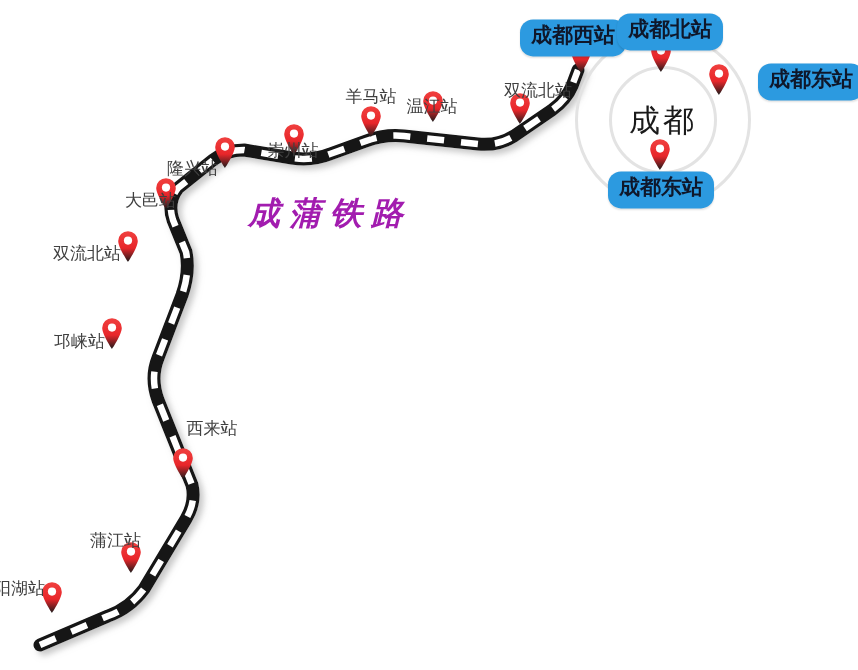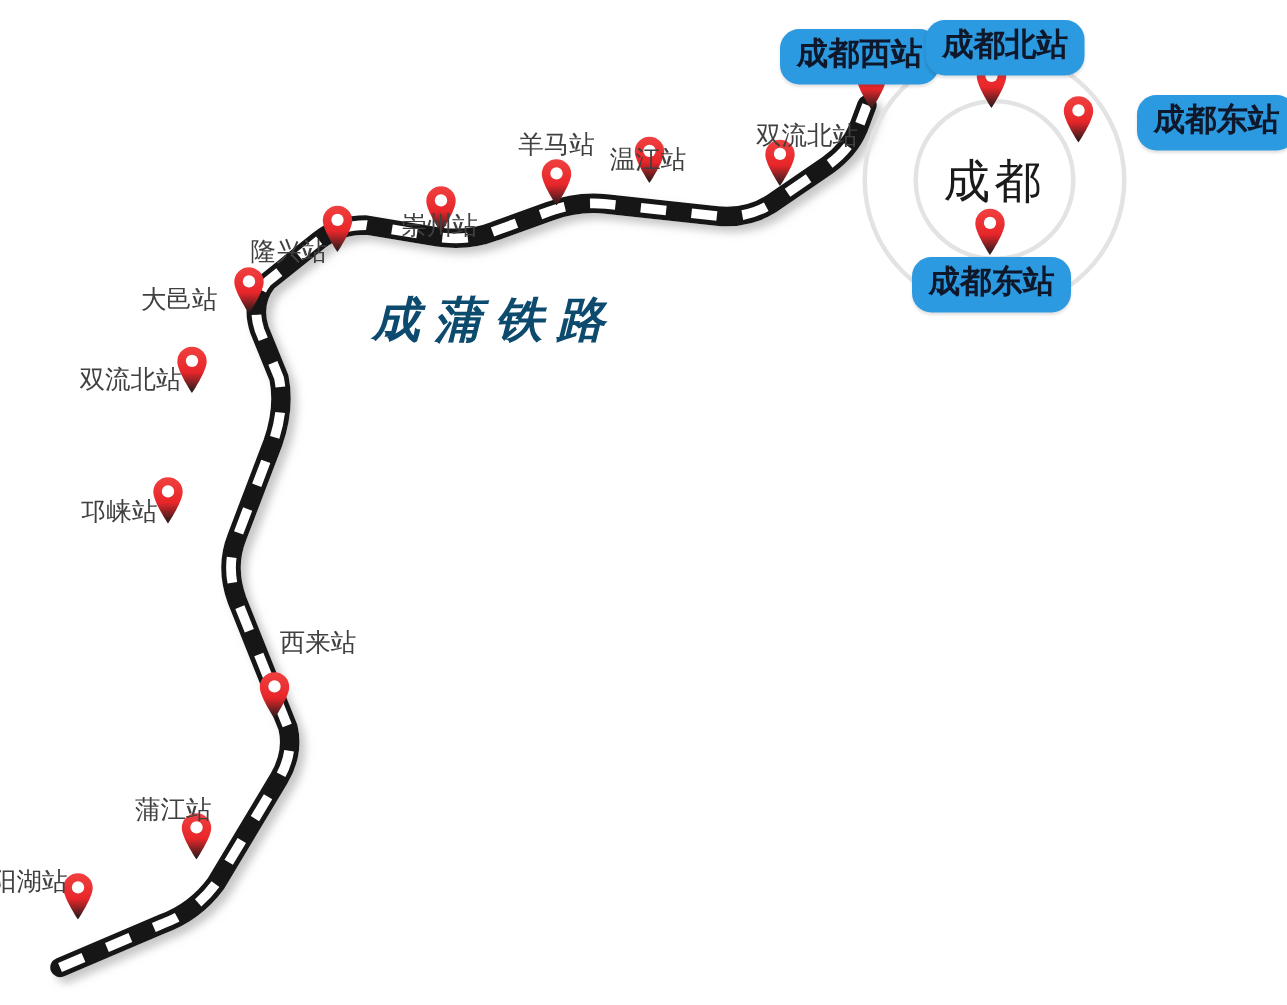--- a/index.html
+++ b/index.html
@@ -39,21 +39,21 @@
     letter-spacing:3px;
     font-family:"DejaVu Sans","Liberation Sans",sans-serif;
   }
   
   .route-title{
     position:absolute;
     left:248px;top:192px;
     font-size:32px;
     font-weight:bold;
     font-style:italic;
-    color:#0c4a6e;
+    color:#a21caf;
     letter-spacing:9px;
     white-space:nowrap;
     text-shadow:0 1px 0 rgba(255,255,255,.9);
     font-family:"DejaVu Sans","Liberation Sans",sans-serif;
   }
   
   .pin{
     position:absolute;
     width:22px;height:32px;
     transform:translate(-11px,-32px);
@@ -188,21 +188,21 @@
             <linearGradient id="pg6" x1="0" y1="0" x2="0" y2="1">
               <stop offset="0%" stop-color="#f0403f"></stop>
               <stop offset="55%" stop-color="#e8262a"></stop>
               <stop offset="100%" stop-color="#1b1b1b"></stop>
             </linearGradient>
           </defs>
           <path d="M11 32 C11 32 1.2 17.5 1.2 11 A9.8 9.8 0 1 1 20.8 11 C20.8 17.5 11 32 11 32 Z" fill="url(#pg6)"></path>
           <circle cx="11" cy="10.6" r="4.1" fill="#ffffff"></circle>
         </svg>
       </div>
-      <div class="st-label right" style="left: 145px; top: 200px;">大邑站</div>
+      <div class="st-label right" style="left: 176px; top: 200px;">大邑站</div>
       <div class="pin" style="left: 225px; top: 168px;">
         <svg viewBox="0 0 22 32" xmlns="http://www.w3.org/2000/svg">
           <defs>
             <linearGradient id="pg7" x1="0" y1="0" x2="0" y2="1">
               <stop offset="0%" stop-color="#f0403f"></stop>
               <stop offset="55%" stop-color="#e8262a"></stop>
               <stop offset="100%" stop-color="#1b1b1b"></stop>
             </linearGradient>
           </defs>
           <path d="M11 32 C11 32 1.2 17.5 1.2 11 A9.8 9.8 0 1 1 20.8 11 C20.8 17.5 11 32 11 32 Z" fill="url(#pg7)"></path>

